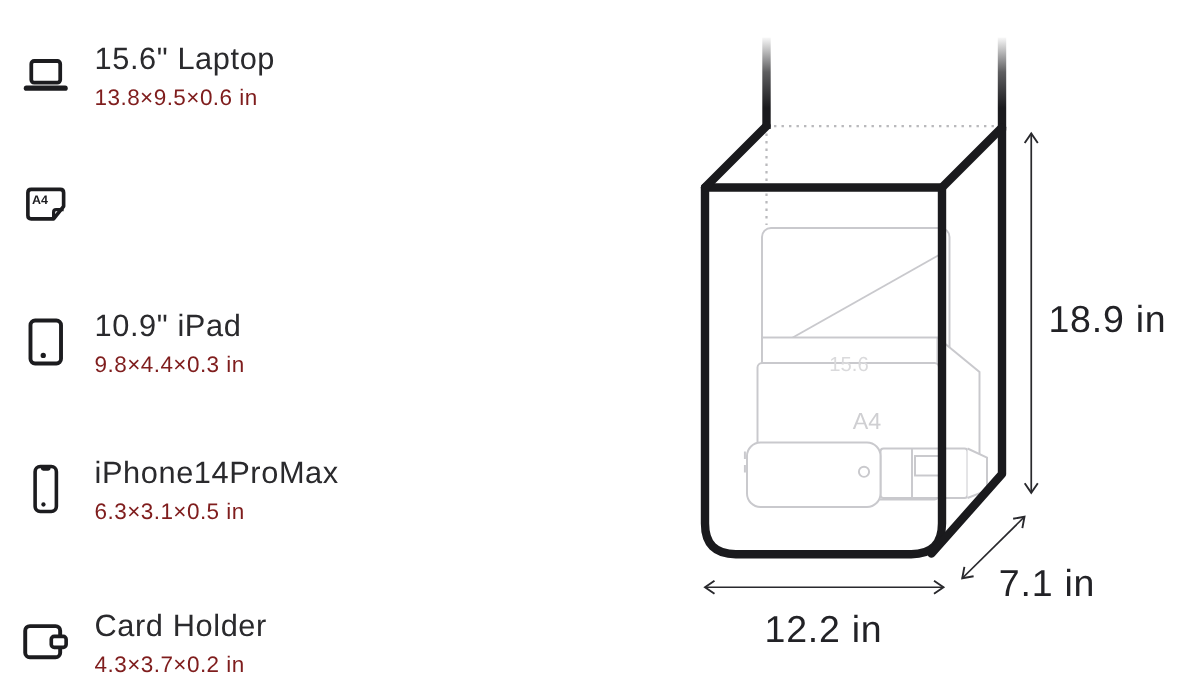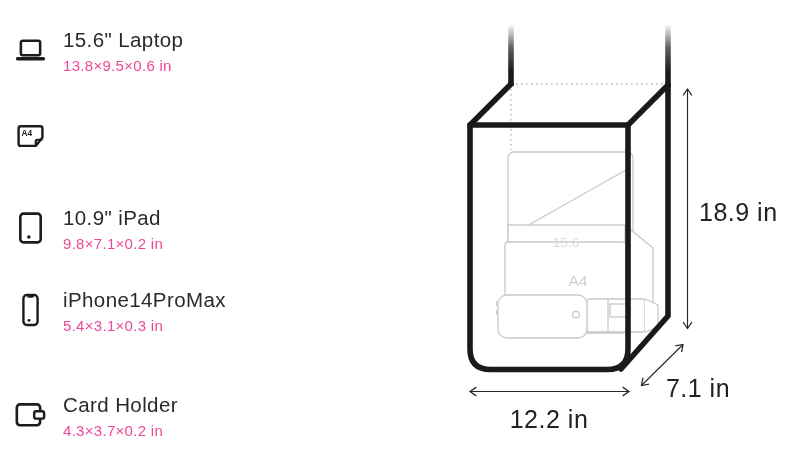--- a/index.html
+++ b/index.html
@@ -23,21 +23,21 @@
     color: #1c1c1f;
   }
   .item-text { margin-left: 11px; }
   .item-title {
     font-size: 20.5px; line-height: 25px;
     color: #2a2a2d; letter-spacing: 0.4px;
     white-space: nowrap;
   }
   .item-dims {
     font-size: 15px; line-height: 17px; margin-top: 5px;
-    color: #ec4899; letter-spacing: 0.3px;
+    color: #7f1d1d; letter-spacing: 0.3px;
     white-space: nowrap;
   }
   .diagram-svg { position: absolute; left: 0; top: 0; }
 </style>
 </head>
 <body>
 
 <div class="stage">
 
   <div class="item-list">
@@ -69,39 +69,39 @@
 
     <div class="item" style="top:200px">
       <div class="icon-box">
         <svg width="27" height="34" viewBox="0 0 26 32" fill="none">
           <rect x="3.2" y="2.2" width="19.6" height="27.6" rx="3" stroke="#1c1c1f" stroke-width="2.5"></rect>
           <circle cx="11.4" cy="24.6" r="1.7" fill="#1c1c1f"></circle>
         </svg>
       </div>
       <div class="item-text">
         <div class="item-title">10.9" iPad</div>
-        <div class="item-dims">9.8×7.1×0.2 in</div>
+        <div class="item-dims">9.8×4.4×0.3 in</div>
       </div>
     </div>
 
-    <div class="item" style="top:282px">
+    <div class="item" style="top:298px">
       <div class="icon-box">
         <svg width="23" height="36" viewBox="0 0 24 36" fill="none">
           <rect x="4.6" y="2.4" width="14.8" height="31.2" rx="3.6" stroke="#1c1c1f" stroke-width="2.5"></rect>
           <path d="M8.6,2.6 h6.8 v1 q0,1.7 -1.7,1.7 h-3.4 q-1.7,0 -1.7,-1.7 Z" fill="#1c1c1f"></path>
           <circle cx="10.4" cy="28.8" r="1.5" fill="#1c1c1f"></circle>
         </svg>
       </div>
       <div class="item-text">
         <div class="item-title">iPhone14ProMax</div>
-        <div class="item-dims">5.4×3.1×0.3 in</div>
+        <div class="item-dims">6.3×3.1×0.5 in</div>
       </div>
     </div>
 
-    <div class="item" style="top:387px">
+    <div class="item" style="top:400px">
       <div class="icon-box">
         <svg width="33" height="28" viewBox="0 0 34 28" fill="none">
           <rect x="2.9" y="3.1" width="24" height="21.4" rx="3.2" stroke="#1c1c1f" stroke-width="2.7"></rect>
           <rect x="20.8" y="10.1" width="10.2" height="7.6" rx="2" fill="#ffffff" stroke="#1c1c1f" stroke-width="2.5"></rect>
         </svg>
       </div>
       <div class="item-text">
         <div class="item-title">Card Holder</div>
         <div class="item-dims">4.3×3.7×0.2 in</div>
       </div>

